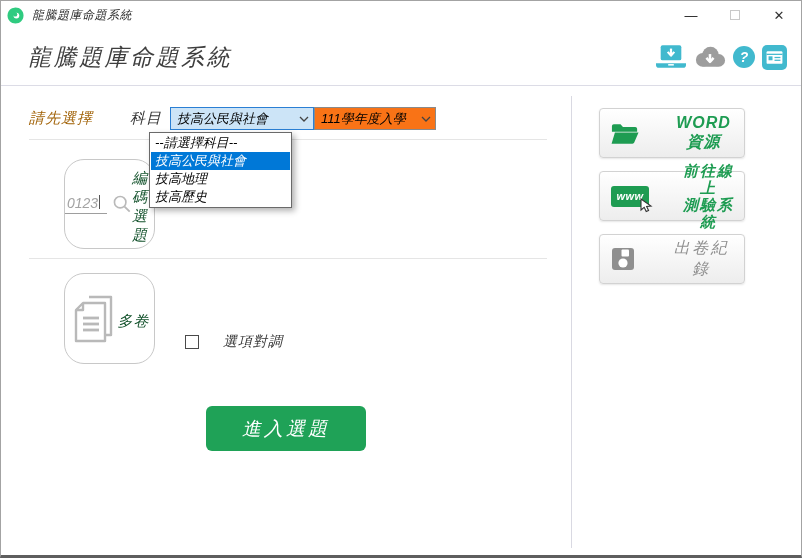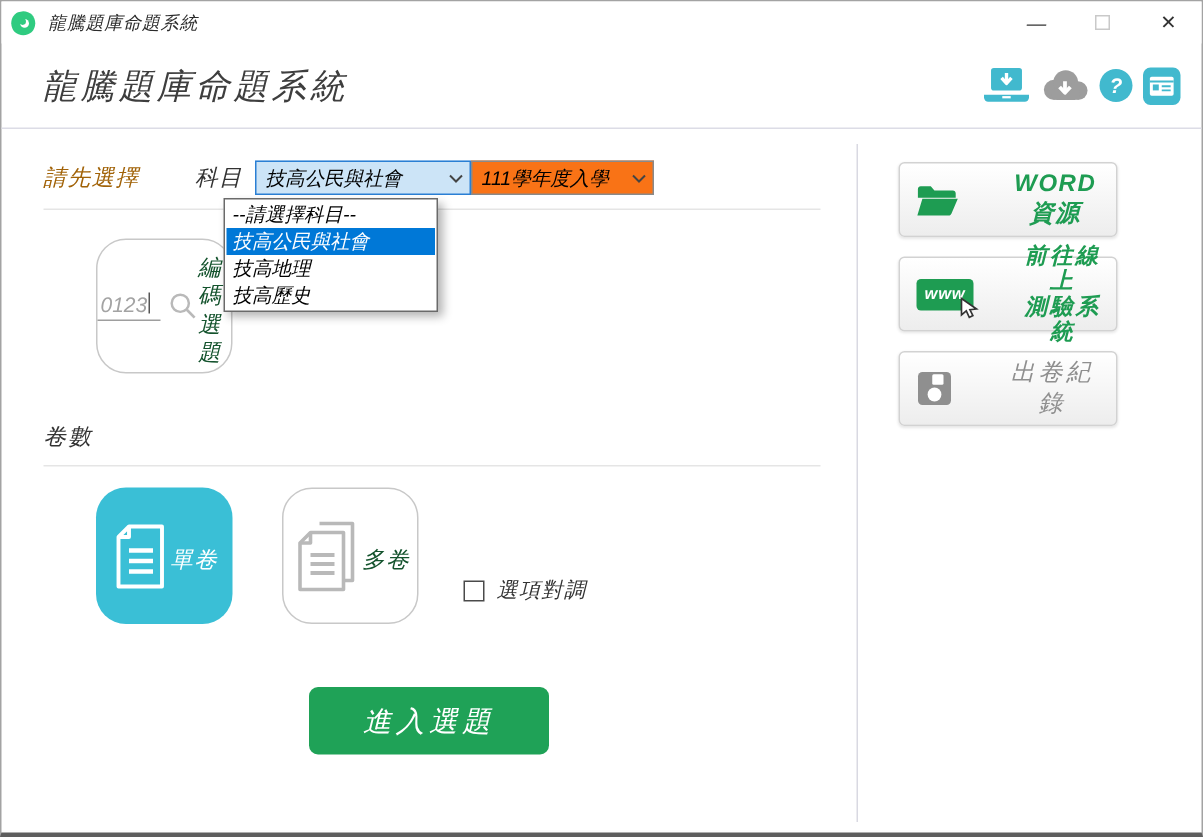--- a/index.html
+++ b/index.html
@@ -71,21 +71,21 @@
   .tile.card .tile-label { color: #14532d; }
   .mode-row .tile:first-child, .papers-row .tile:first-child { margin-left: 35px; }
   .mode-row .tile + .tile, .papers-row .tile + .tile { margin-left: 33px; }
   .papers-row .tile { height: 91px; }
 
   .code-input-row { display: flex; align-items: flex-end; gap: 5px; }
   .code-input { font-size: 14px; color: #a3a3a3; border-bottom: 1px solid #9e9e9e;
                 padding: 0 2px 2px 2px; min-width: 42px; display: inline-flex; }
   .caret { display: inline-block; width: 1px; height: 14px; background: #555; margin-left: 1px; }
 
-  .checkbox-group { display: flex; align-items: center; gap: 8px; margin-left: 30px;
+  .checkbox-group { display: flex; align-items: center; gap: 24px; margin-left: 30px;
                     align-self: flex-end; margin-bottom: 13px; cursor: default; }
   .checkbox { width: 14px; height: 14px; border: 1px solid #4a4a4a; background: #fff; }
   .checkbox-label { font-size: 14px; color: #333; letter-spacing: 1px; }
 
   .submit-btn { width: 160px; height: 45px; margin: 42px 0 0 177px; background: #1fa257;
                 border-radius: 6px; color: #fff; font-size: 19px; letter-spacing: 3px;
                 display: flex; align-items: center; justify-content: center; cursor: default; }
 
   
   .side-btn { width: 146px; height: 50px; margin-bottom: 13px; border: 1px solid #d2d2d2;
@@ -188,36 +188,23 @@
               </span>
             <svg width="20" height="20" viewBox="0 0 22 22">
               <circle cx="9" cy="9" r="6.3" fill="none" stroke="#b9b9b9" stroke-width="1.8"></circle>
               <line x1="13.8" y1="13.8" x2="19.5" y2="19.5" stroke="#b9b9b9" stroke-width="2"></line>
             </svg>
           </div>
           <span class="tile-label">編碼選題</span>
         </div>
       </div>
 
-      <div class="section-title">卷數</div>
       <div class="hrule"></div>
 
       <div class="papers-row">
-        <div class="tile teal">
-          <svg width="40" height="46" viewBox="0 0 40 46">
-            <g stroke="#fff" stroke-width="2.6" fill="none" stroke-linejoin="round">
-              <path d="M12,3 H34 V43 H5 V10 Z"></path>
-              <polyline points="12,3 12,10 5,10"></polyline>
-              <line x1="12" y1="19" x2="28" y2="19" stroke-width="3"></line>
-              <line x1="12" y1="26" x2="28" y2="26" stroke-width="3"></line>
-              <line x1="12" y1="33" x2="28" y2="33" stroke-width="3"></line>
-            </g>
-          </svg>
-          <span class="tile-label">單卷</span>
-        </div>
 
         <div class="tile card">
           <svg width="48" height="48" viewBox="0 0 48 48">
             <g stroke="#b9b9b9" stroke-width="2.4" fill="none" stroke-linejoin="round">
               <path d="M19,2 H41 V40 H12" fill="none"></path>
               <path d="M13,8 H35 V46 H6 V15 Z" fill="#ffffff"></path>
               <polyline points="13,8 13,15 6,15"></polyline>
               <line x1="13" y1="23" x2="29" y2="23" stroke-width="2.8"></line>
               <line x1="13" y1="29" x2="29" y2="29" stroke-width="2.8"></line>
               <line x1="13" y1="35" x2="29" y2="35" stroke-width="2.8"></line>

